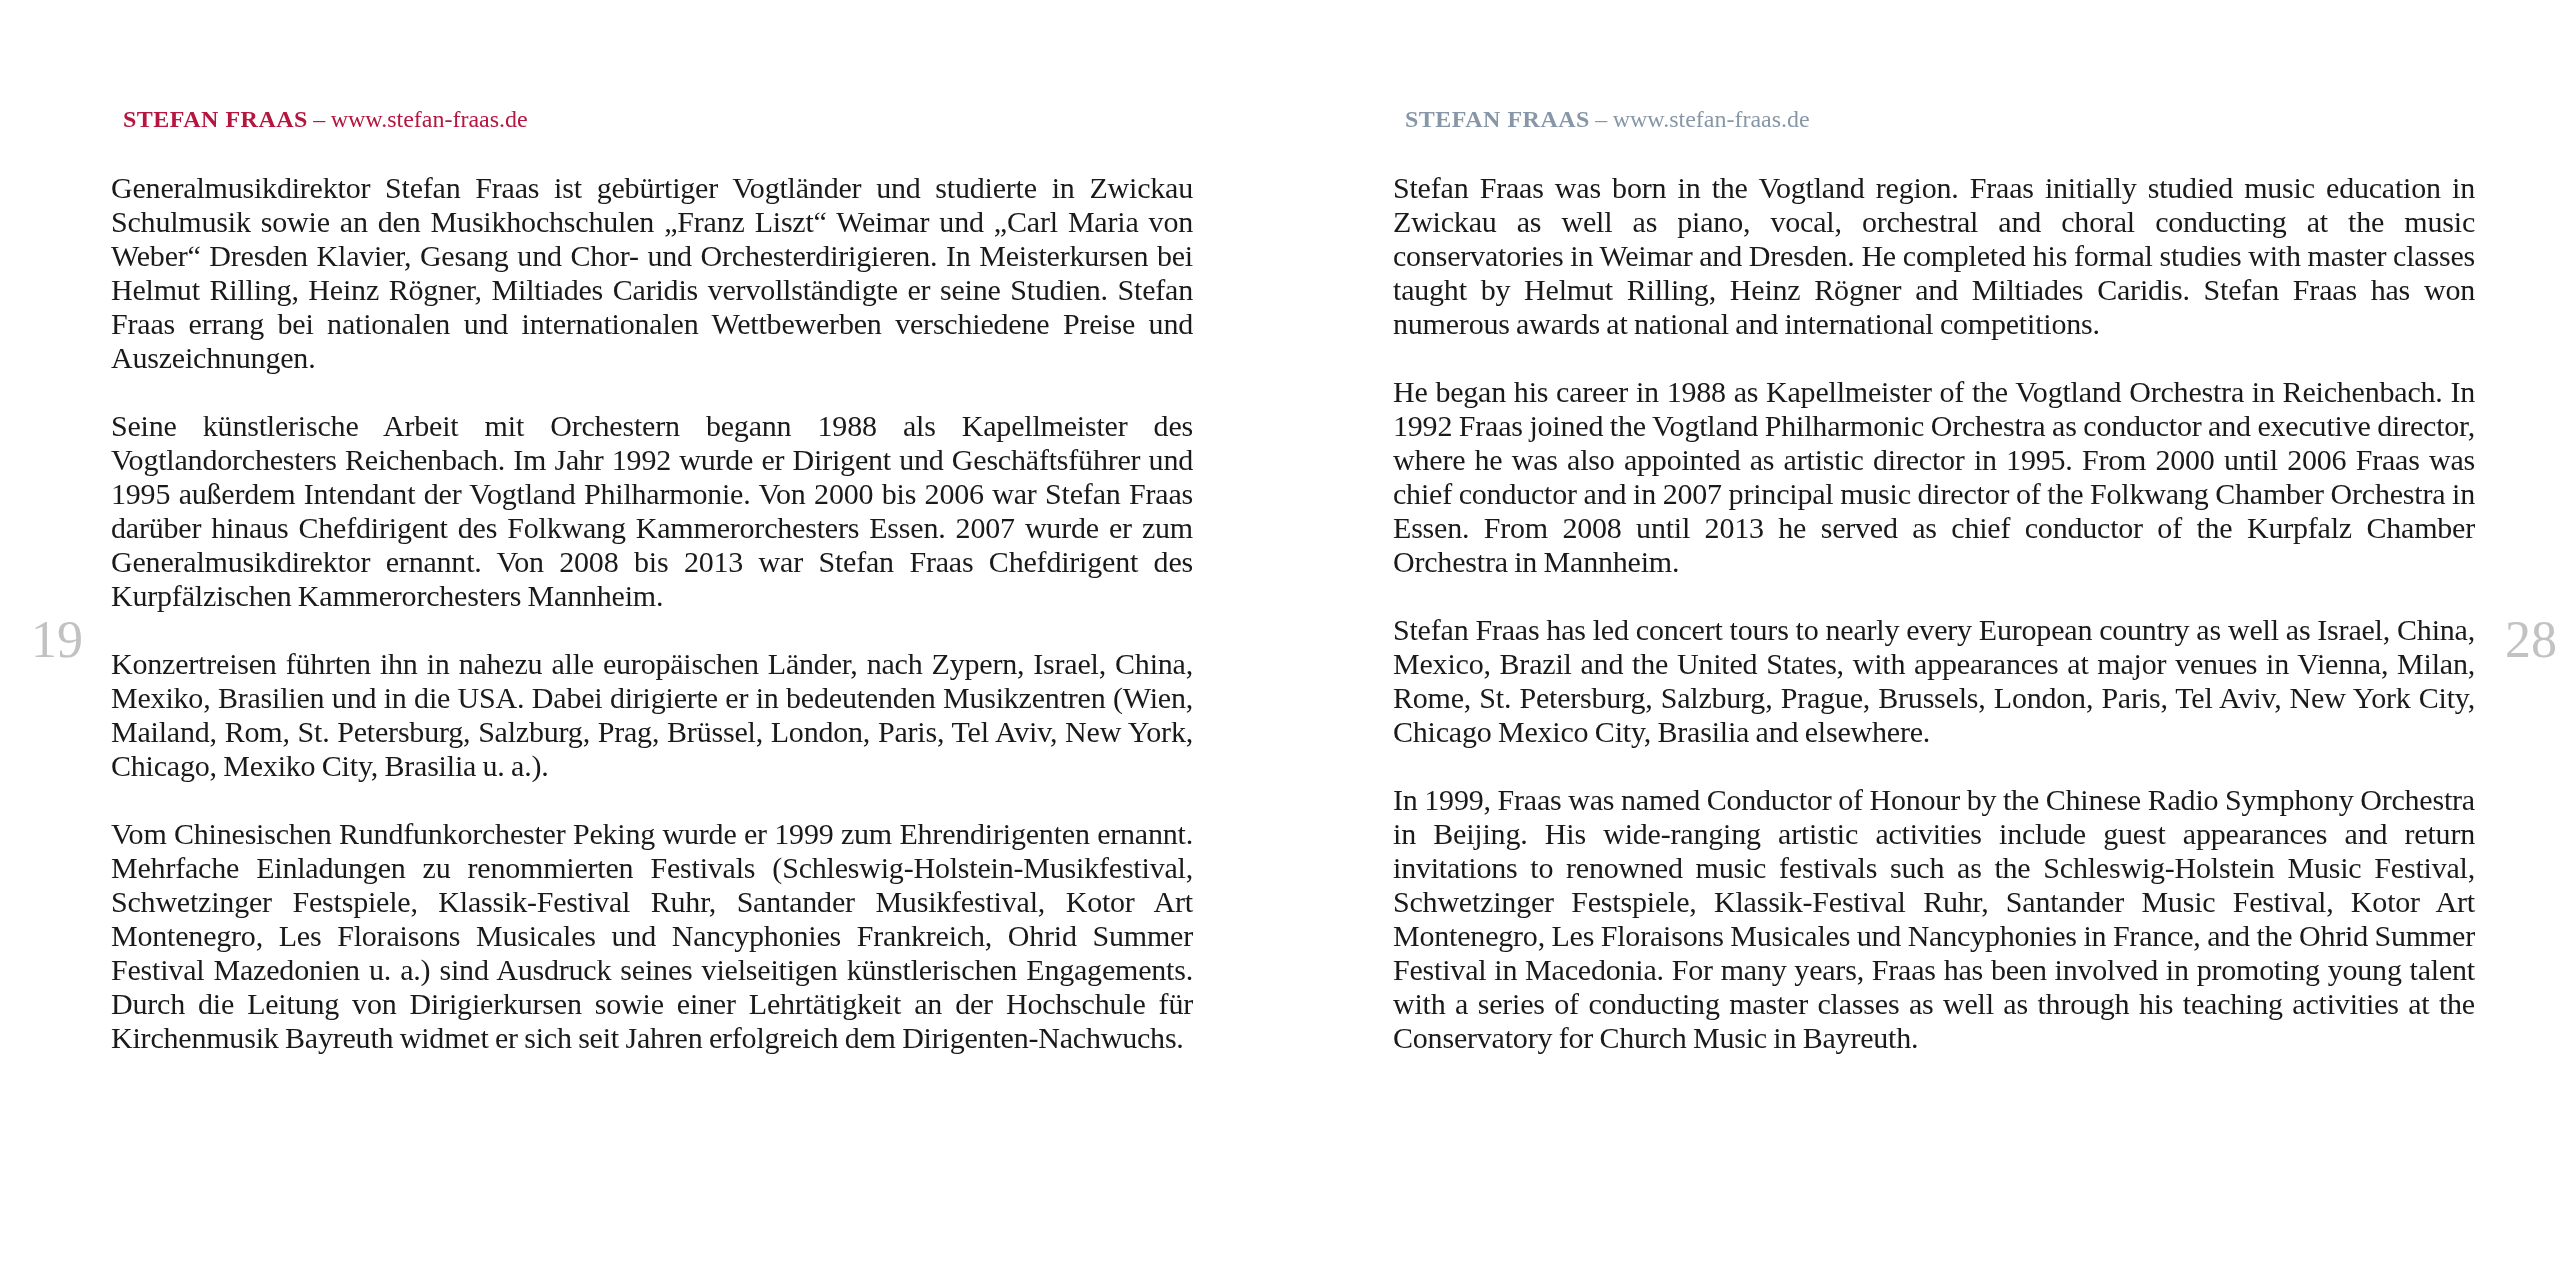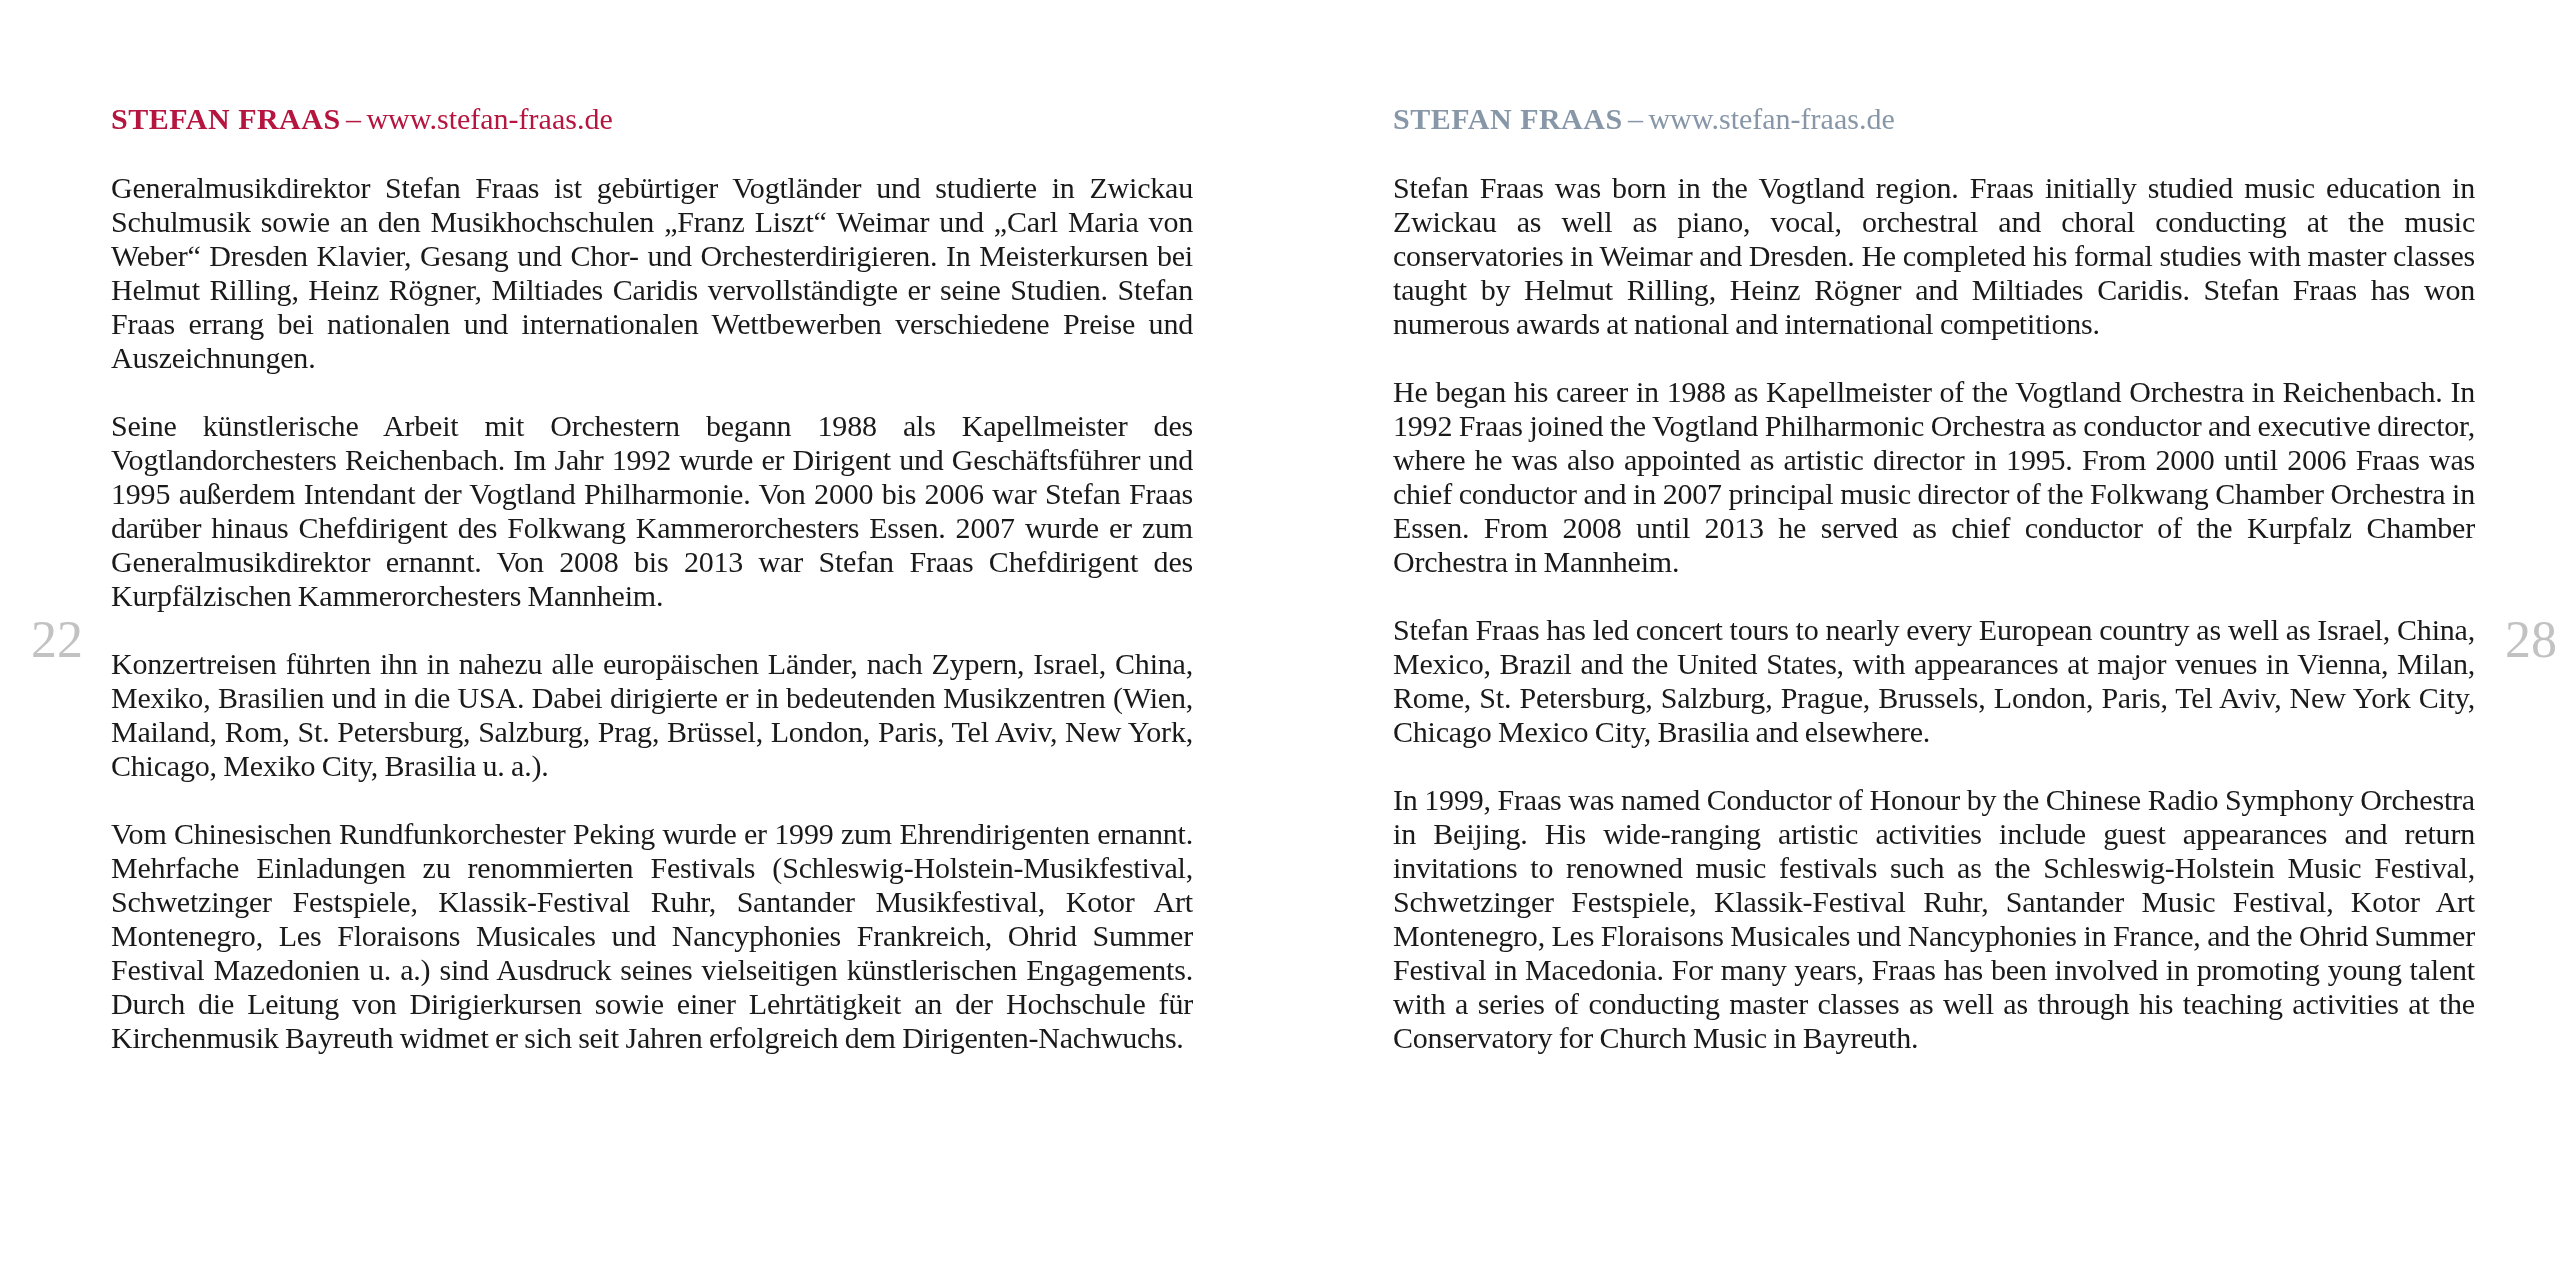--- a/index.html
+++ b/index.html
@@ -26,23 +26,23 @@
 
   .col {
     position: absolute;
     top: 101px;
     width: 1082px;
   }
   .page.left .col { left: 111px; }
   .page.right .col { left: 105px; }
 
   .header {
-    font-size: 30px;
+    font-size: 24px;
     line-height: 36px;
-    margin: 0 0 34px 0;
+    margin: 0 0 34px 12px;
     white-space: nowrap;
   }
   .header .name {
     font-weight: bold;
     letter-spacing: 0.5px;
   }
   .header .sep { margin: 0 5.4px; }
   .page.left .header { color: #b5153f; }
   .page.right .header { color: #8797a8; }
 
@@ -72,21 +72,21 @@
 <div class="page left">
   <div class="col">
     <div class="header">
       <span class="name">STEFAN FRAAS</span><span class="sep">–</span><span class="url">www.stefan-fraas.de</span>
     </div>
     <p class="para">Generalmusikdirektor Stefan Fraas ist gebürtiger Vogtländer und studierte in Zwickau Schulmusik sowie an den Musikhochschulen „Franz Liszt“ Weimar und „Carl Maria von Weber“ Dresden Klavier, Gesang und Chor- und Orchesterdirigieren. In Meisterkursen bei Helmut Rilling, Heinz Rögner, Miltiades Caridis vervollständigte er seine Studien. Stefan Fraas errang bei nationalen und internationalen Wettbewerben verschiedene Preise und Auszeichnungen.</p>
     <p class="para">Seine künstlerische Arbeit mit Orchestern begann 1988 als Kapellmeister des Vogtlandorchesters Reichenbach. Im Jahr 1992 wurde er Dirigent und Geschäfts­führer und 1995 außerdem Intendant der Vogtland Philharmonie. Von 2000 bis 2006 war Stefan Fraas darüber hinaus Chefdirigent des Folkwang Kammer­orchesters Essen. 2007 wurde er zum Generalmusikdirektor ernannt. Von 2008 bis 2013 war Stefan Fraas Chefdirigent des Kurpfälzischen Kammerorchesters Mannheim.</p>
     <p class="para">Konzertreisen führten ihn in nahezu alle europäischen Länder, nach Zypern, Israel, China, Mexiko, Brasilien und in die USA. Dabei dirigierte er in bedeu­tenden Musikzentren (Wien, Mailand, Rom, St. Petersburg, Salzburg, Prag, Brüssel, London, Paris, Tel Aviv, New York, Chicago, Mexiko City, Brasilia u. a.).</p>
     <p class="para">Vom Chinesischen Rundfunkorchester Peking wurde er 1999 zum Ehren­dirigenten ernannt. Mehrfache Einladungen zu renommierten Festivals (Schleswig-Holstein-Musikfestival, Schwetzinger Festspiele, Klassik-Festival Ruhr, Santander Musikfestival, Kotor Art Montenegro, Les Floraisons Musicales und Nancyphonies Frankreich, Ohrid Summer Festival Mazedonien u. a.) sind Ausdruck seines vielseitigen künstlerischen Engagements. Durch die Leitung von Dirigierkursen sowie einer Lehrtätigkeit an der Hochschule für Kirchen­musik Bayreuth widmet er sich seit Jahren erfolgreich dem Dirigenten-Nachwuchs.</p>
   </div>
-  <div class="pagenum">22</div>
+  <div class="pagenum">19</div>
 </div>
 
 <div class="page right">
   <div class="col">
     <div class="header">
       <span class="name">STEFAN FRAAS</span><span class="sep">–</span><span class="url">www.stefan-fraas.de</span>
     </div>
     <p class="para">Stefan Fraas was born in the Vogtland region. Fraas initially studied music edu­cation in Zwickau as well as piano, vocal, orchestral and choral conducting at the music conservatories in Weimar and Dresden. He completed his formal studies with master classes taught by Helmut Rilling, Heinz Rögner and Miltiades Caridis. Stefan Fraas has won numerous awards at national and inter­national competitions.</p>
     <p class="para">He began his career in 1988 as Kapellmeister of the Vogtland Orchestra in Reichenbach. In 1992 Fraas joined the Vogtland Philharmonic Orchestra as conductor and executive director, where he was also appointed as artistic director in 1995. From 2000 until 2006 Fraas was chief conductor and in 2007 principal music director of the Folkwang Chamber Orchestra in Essen. From 2008 until 2013 he served as chief conductor of the Kurpfalz Chamber Orchestra in Mannheim.</p>
     <p class="para">Stefan Fraas has led concert tours to nearly every European country as well as Israel, China, Mexico, Brazil and the United States, with appearances at major venues in Vienna, Milan, Rome, St. Petersburg, Salzburg, Prague, Brussels, London, Paris, Tel Aviv, New York City, Chicago Mexico City, Brasilia and else­where.</p>

